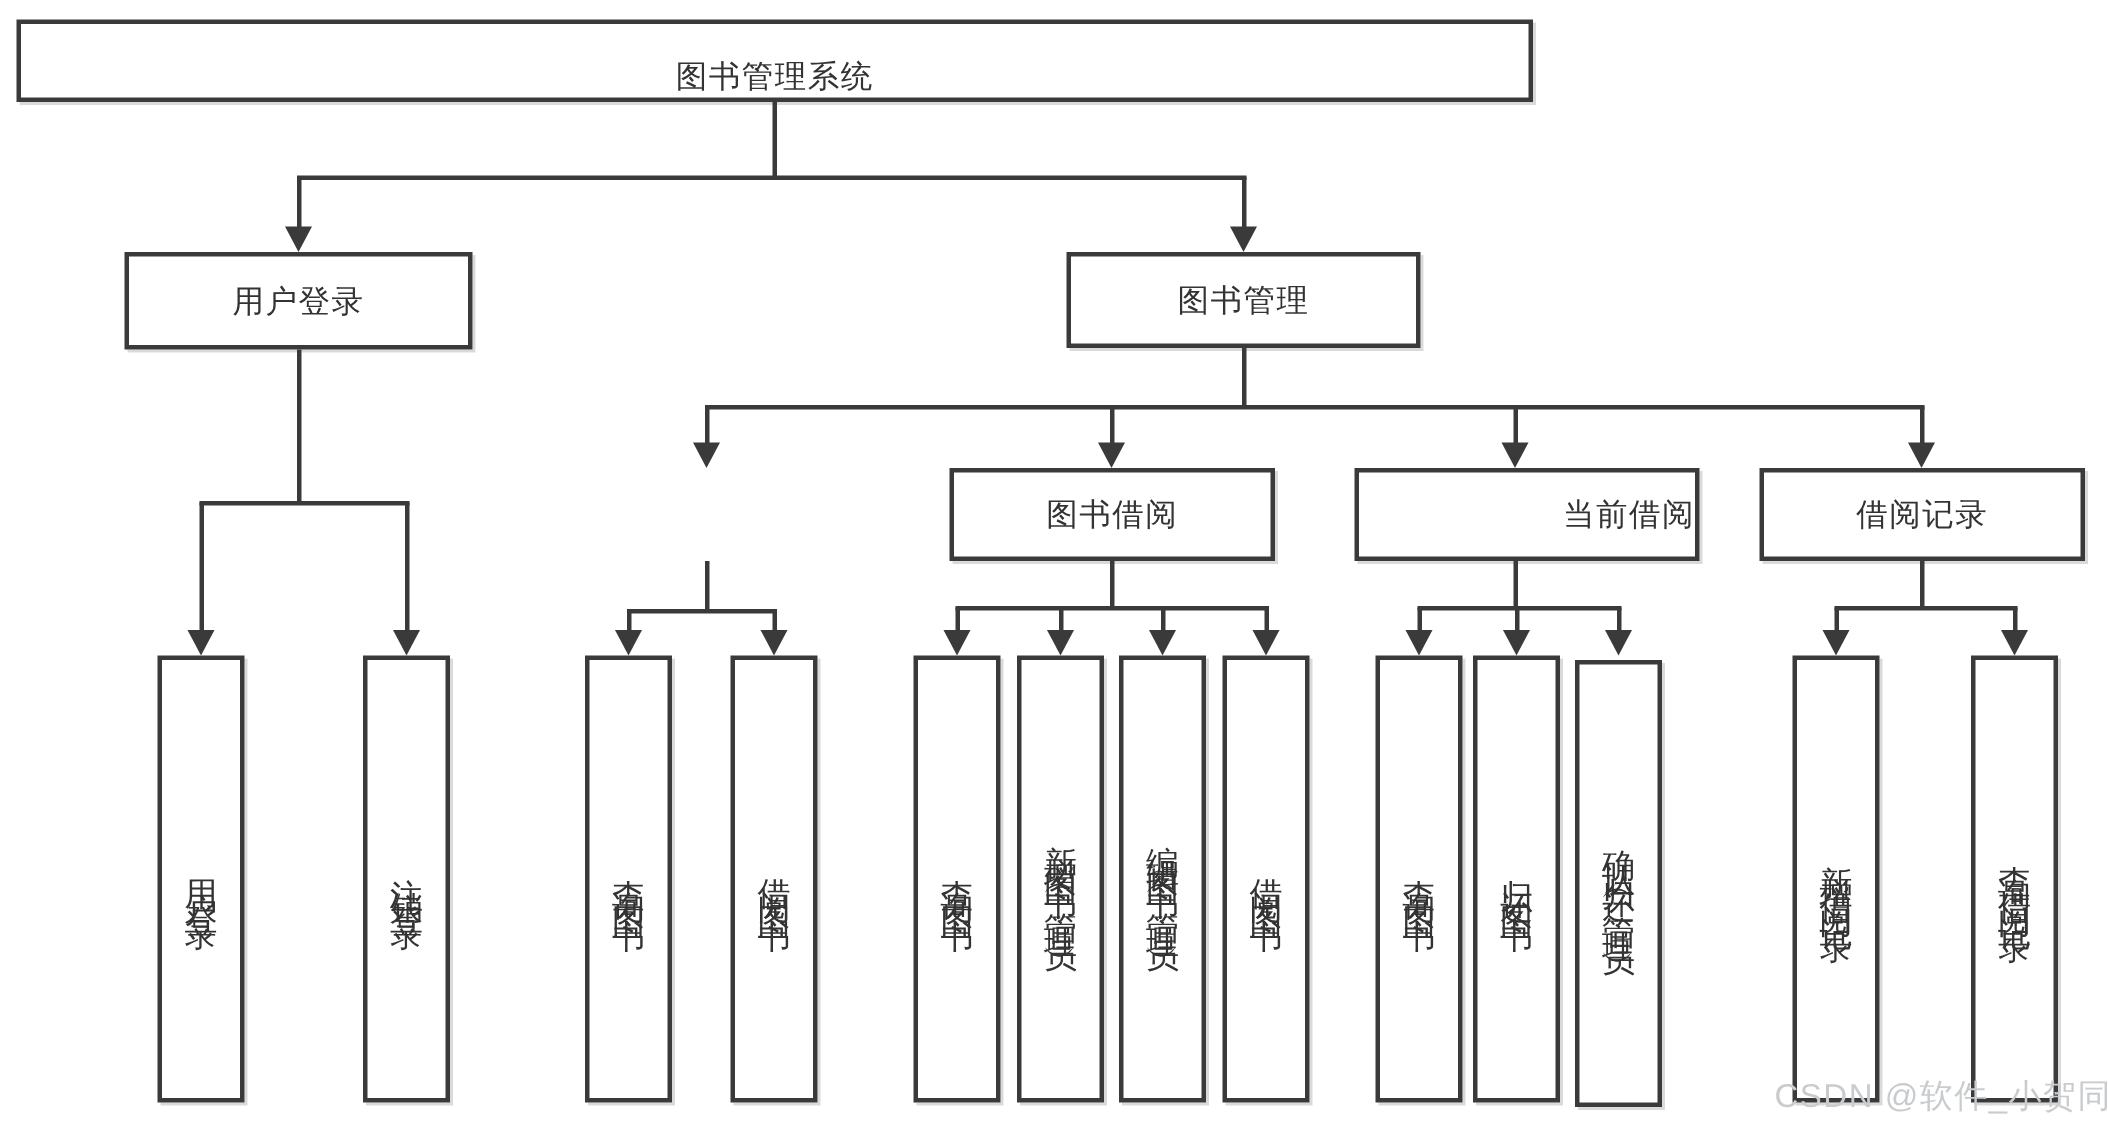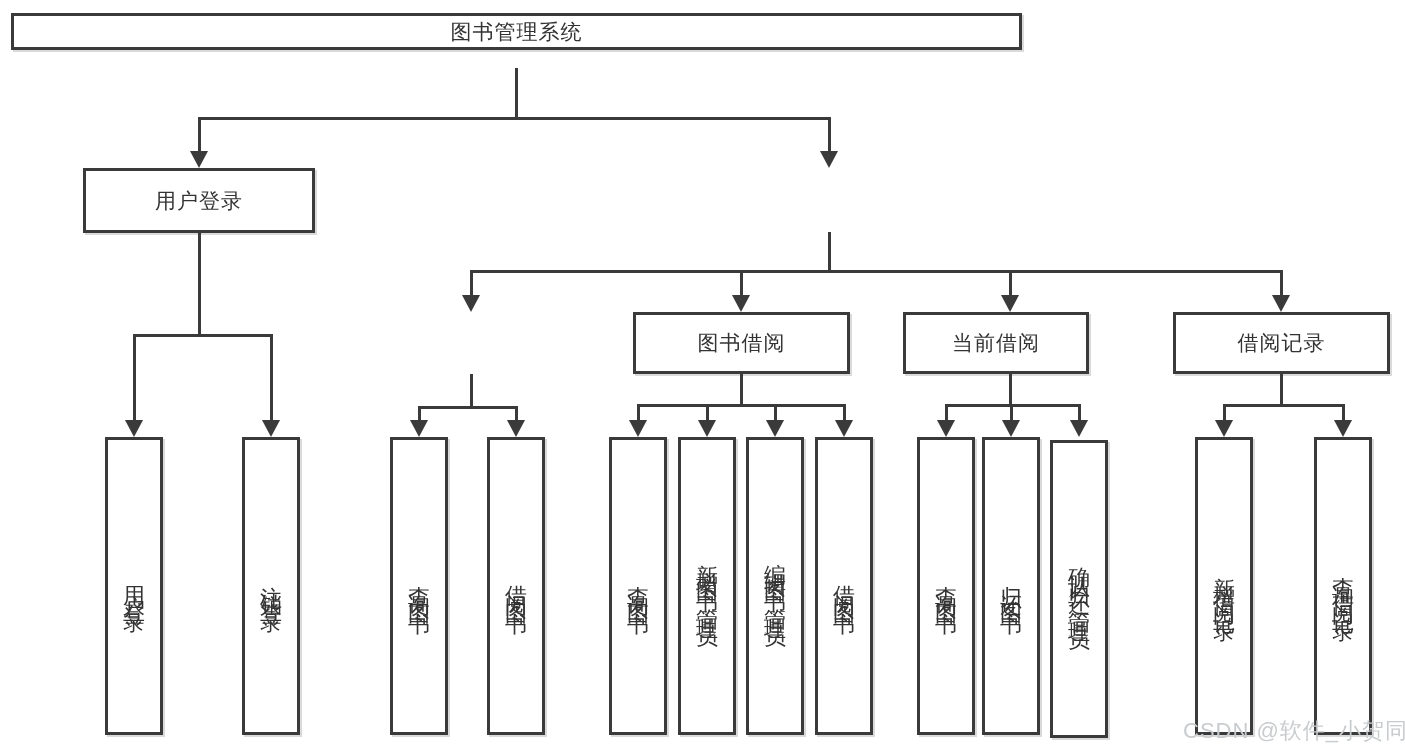--- a/index.html
+++ b/index.html
@@ -28,33 +28,36 @@
   .watermark{
     position:absolute;left:1183px;top:716px;z-index:5;
     font-size:22px;color:#c9ccce;letter-spacing:1px;white-space:nowrap;
   }
 </style>
 </head>
 <body>
 
 <div id="stage">
 
-  <div class="box" style="left:11px;top:13px;width:1011px;height:37px;">
+  <div class="box" style="left:11px;top:13px;width:1011px;height:55px;align-items:flex-end;">
     <span class="hlabel">图书管理系统</span>
   </div>
 
   <div class="line-v" style="left:515px;top:68px;height:50px;"></div>
   <div class="line-h" style="left:198px;top:117px;width:633px;"></div>
   <div class="line-v" style="left:198px;top:118px;height:34px;"></div>
   <div class="ahead" style="left:190px;top:151px;"></div>
   <div class="line-v" style="left:828px;top:118px;height:34px;"></div>
   <div class="ahead" style="left:820px;top:151px;"></div>
 
   <div class="box" style="left:83px;top:168px;width:232px;height:65px;">
     <span class="hlabel">用户登录</span>
+  </div>
+  <div class="box" style="left:711px;top:168px;width:236px;height:64px;">
+    <span class="hlabel">图书管理</span>
   </div>
 
   <div class="line-v" style="left:198px;top:233px;height:102px;"></div>
   <div class="line-h" style="left:133px;top:334px;width:140px;"></div>
   <div class="line-v" style="left:133px;top:335px;height:86px;"></div>
   <div class="ahead" style="left:125px;top:420px;"></div>
   <div class="line-v" style="left:270px;top:335px;height:86px;"></div>
   <div class="ahead" style="left:262px;top:420px;"></div>
 
   <div class="line-v" style="left:828px;top:232px;height:39px;"></div>
@@ -64,21 +67,21 @@
   <div class="line-v" style="left:740px;top:271px;height:25px;"></div>
   <div class="ahead" style="left:732px;top:295px;"></div>
   <div class="line-v" style="left:1009px;top:271px;height:25px;"></div>
   <div class="ahead" style="left:1001px;top:295px;"></div>
   <div class="line-v" style="left:1280px;top:271px;height:25px;"></div>
   <div class="ahead" style="left:1272px;top:295px;"></div>
 
   <div class="box" style="left:633px;top:312px;width:217px;height:62px;">
     <span class="hlabel">图书借阅</span>
   </div>
-  <div class="box" style="left:903px;top:312px;width:186px;height:62px;">
+  <div class="box" style="left:903px;top:312px;width:230px;height:62px;justify-content:flex-end;">
     <span class="hlabel">当前借阅</span>
   </div>
   <div class="box" style="left:1173px;top:312px;width:217px;height:62px;">
     <span class="hlabel">借阅记录</span>
   </div>
 
   <div class="line-v" style="left:470px;top:374px;height:33px;"></div>
   <div class="line-h" style="left:418px;top:406px;width:100px;"></div>
   <div class="line-v" style="left:418px;top:407px;height:14px;"></div>
   <div class="ahead" style="left:410px;top:420px;"></div>

